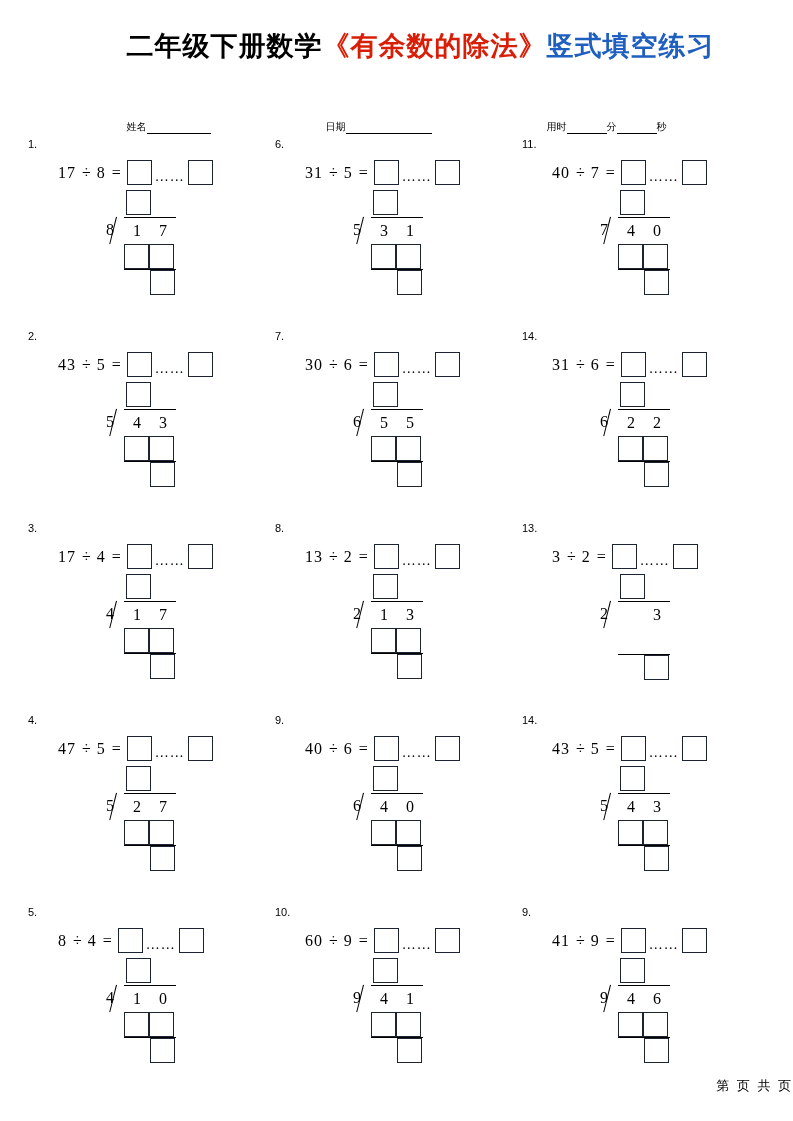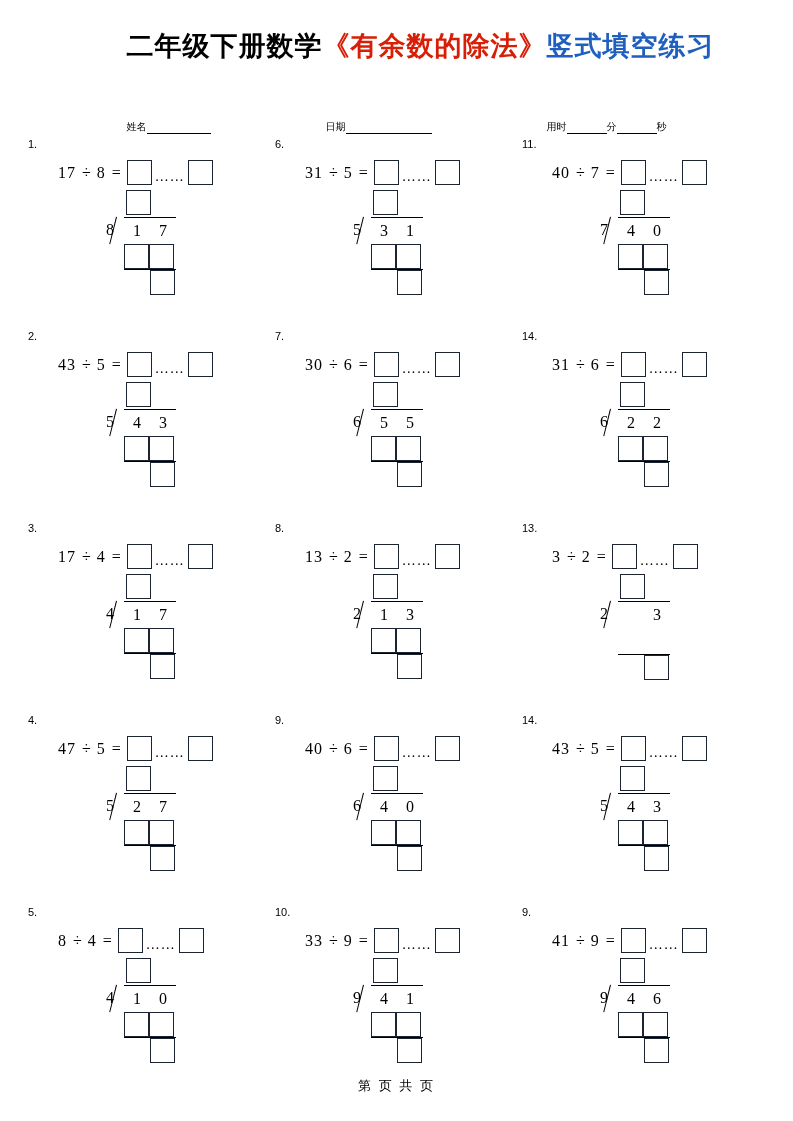--- a/index.html
+++ b/index.html
@@ -160,21 +160,21 @@
     display: flex;
   }
   .spacer26 { height: 26px; }
 
   
   .footer {
     position: absolute;
     bottom: 26px;
     left: 0;
     right: 0;
-    text-align: center;
+    text-align: right;
     font-size: 13px;
     font-family: "Liberation Sans", sans-serif;
     letter-spacing: 2px;
   }
 </style>
 </head>
 <body>
 
 <div class="title">
   <span class="t-black">二年级下册数学</span><span class="t-red">《有余数的除法》</span><span class="t-blue">竖式填空练习</span>
@@ -630,21 +630,21 @@
           </div>
           <div class="rule"></div>
           <div class="rem-row">
             <span class="box"></span>
           </div>
         </div>
       </div>
       <div class="cell">
         <div class="idx">10.</div>
         <div class="eq">
-          <span class="num">33</span>
+          <span class="num">60</span>
           <span class="op">÷</span>
           <span class="num">9</span>
           <span class="op">=</span>
           <span class="box"></span>
           <span class="dots">……</span>
           <span class="box"></span>
         </div>
         <div class="vert">
           <div class="quot">
             <span class="box"></span>

